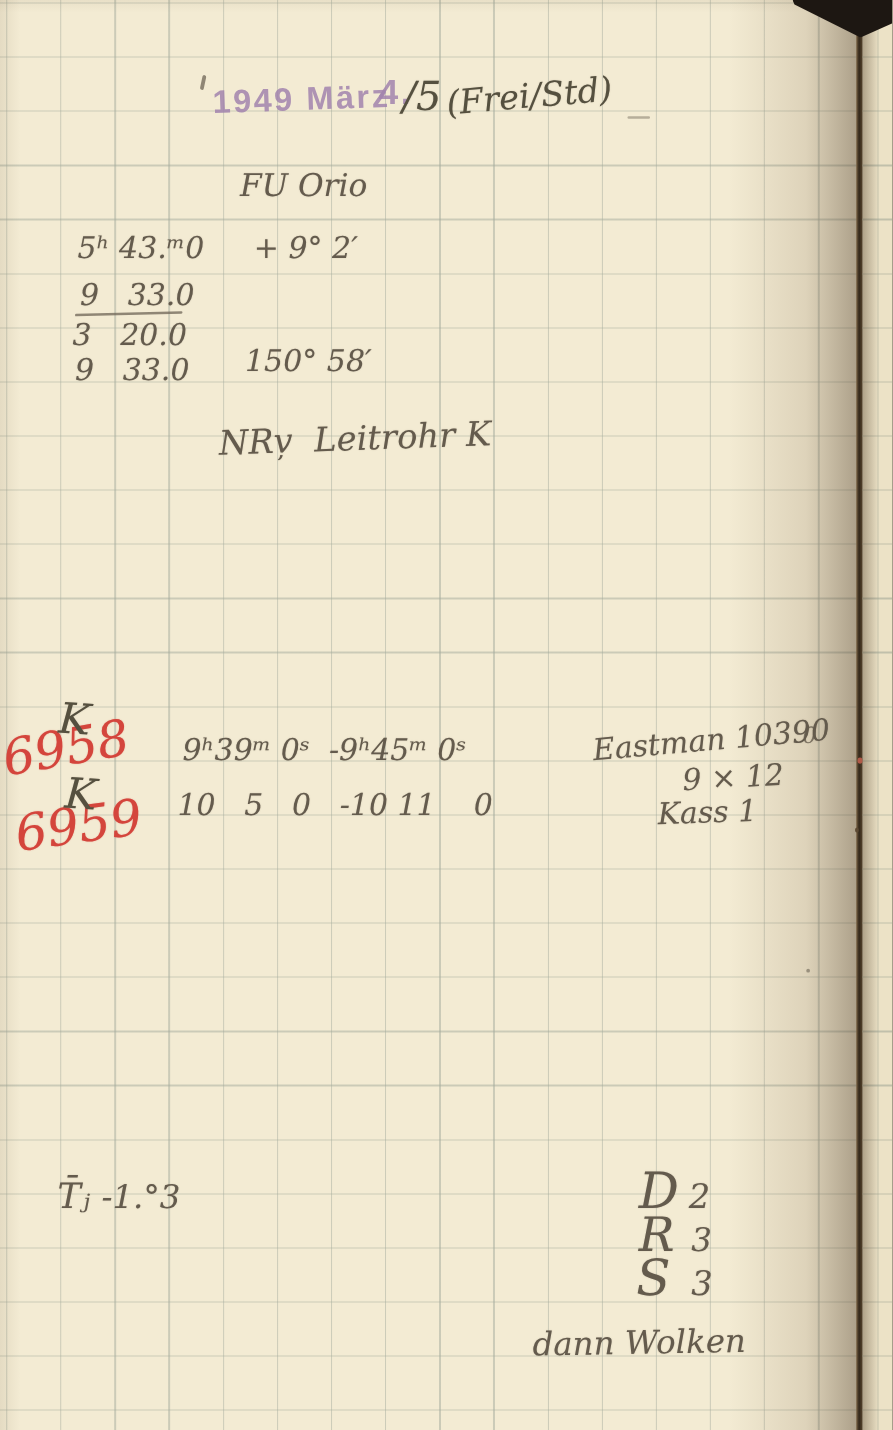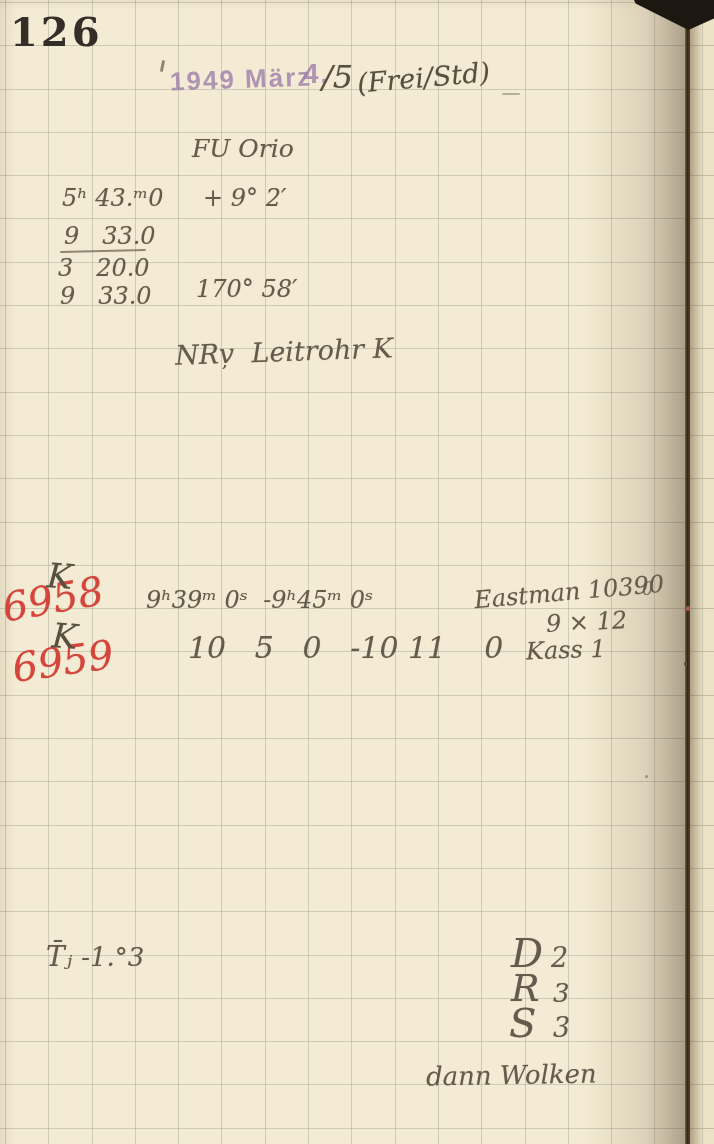--- a/index.html
+++ b/index.html
@@ -54,54 +54,53 @@
 </head>
 <body>
 
 <div id="scan">
 
   <div id="notebook-page"></div>
   <div id="page-edge-line"></div>
   <div id="adjacent-page"></div>
   <div id="corner-shadow"></div>
 
-  <div class="abs print" style="left:10px;top:8px;font-size:40px;letter-spacing:3px;">126</div>
 
   <div class="abs" style="left:0;top:0;">
     <div class="stroke" style="left:161px;top:60px;width:3px;height:12px;transform:rotate(12deg);"></div>
     <span class="abs stamp" style="left:170px;top:64px;font-size:26px;transform:rotate(-2deg);">1949 März</span>
     <span class="abs stamp" style="left:303px;top:58px;font-size:28px;">4.</span>
     <span class="abs hw hw-dark" style="left:322px;top:58px;font-size:32px;">/5</span>
     <span class="abs hw hw-dark" style="left:357px;top:62px;font-size:27px;transform:rotate(-5deg);">(Frei/Std)</span>
     <div class="stroke" style="left:502px;top:93px;width:18px;height:2px;opacity:0.45;"></div>
   </div>
 
   <div class="abs hw" style="left:192px;top:134px;font-size:25px;">FU Orio</div>
 
   <div>
     <span class="abs hw" style="left:62px;top:184px;font-size:24px;text-align:center;">5ʰ 43.ᵐ0</span>
     <span class="abs hw" style="left:203px;top:184px;font-size:24px;">+ 9° 2′</span>
     <span class="abs hw" style="left:64px;top:222px;font-size:24px;">9   33.0</span>
     <div class="stroke" style="left:60px;top:250px;width:86px;height:2px;transform:rotate(-1.5deg);"></div>
     <span class="abs hw" style="left:58px;top:254px;font-size:24px;">3   20.0</span>
     <span class="abs hw" style="left:60px;top:282px;font-size:24px;">9   33.0</span>
-    <span class="abs hw" style="left:196px;top:275px;font-size:24px;">170° 58′</span>
+    <span class="abs hw" style="left:196px;top:275px;font-size:24px;">150° 58′</span>
   </div>
 
   <div class="abs hw" style="left:175px;top:336px;font-size:27px;transform:rotate(-2deg);">NRv̦  Leitrohr K</div>
 
   <div>
     <span class="abs red" style="left:2px;top:576px;font-size:40px;transform:rotate(-10deg);">6958</span>
     <span class="abs hw hw-dark" style="left:47px;top:556px;font-size:34px;transform:rotate(4deg);">K</span>
     <span class="abs hw" style="left:146px;top:566px;font-size:24px;margin-top:20px;">9ʰ39ᵐ 0ˢ  -9ʰ45ᵐ 0ˢ</span>
   </div>
   <div>
     <span class="abs red" style="left:12px;top:638px;font-size:40px;transform:rotate(-8deg);">6959</span>
     <span class="abs hw hw-dark" style="left:52px;top:616px;font-size:34px;transform:rotate(4deg);">K</span>
-    <span class="abs hw" style="left:142px;top:630px;font-size:30px;margin-left:46px;">10   5   0   -10 11    0</span>
+    <span class="abs hw" style="left:142px;top:630px;font-size:24px;">10   5   0   -10 11    0</span>
   </div>
 
   <div>
     <span class="abs hw" style="left:474px;top:578px;font-size:24px;transform:rotate(-5deg);">Eastman 10390</span>
     <span class="abs hw" style="left:546px;top:608px;font-size:24px;transform:rotate(-3deg);">9 × 12</span>
     <span class="abs hw" style="left:526px;top:636px;font-size:24px;transform:rotate(-2deg);">Kass 1</span>
     <span class="abs hw" style="left:642px;top:578px;font-size:18px;opacity:0.8;">0</span>
   </div>
 
   <div class="abs" style="left:46px;top:940px;text-align:center;">

